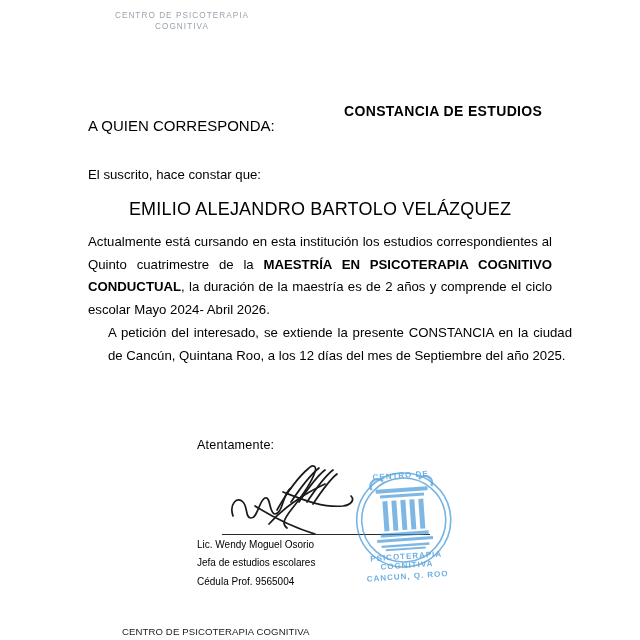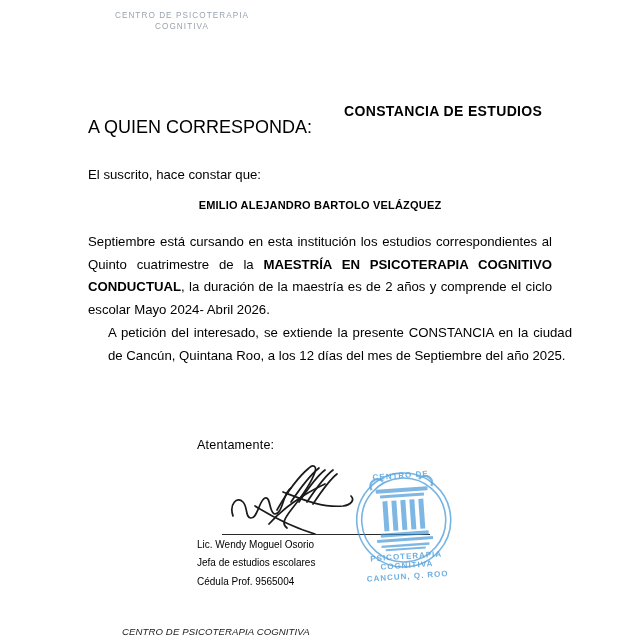--- a/index.html
+++ b/index.html
@@ -55,38 +55,38 @@
     letter-spacing: 0.35px;
     white-space: nowrap;
     margin-top: 46px;
   }
 
   
   .addressee {
     position: absolute;
     top: 117px;
     left: 88px;
-    font-size: 18px;
+    font-size: 15px;
     white-space: nowrap;
   }
   .intro {
     position: absolute;
     top: 167px;
     left: 88px;
     font-size: 13.2px;
     white-space: nowrap;
   }
   .student-name {
     position: absolute;
     top: 199px;
     left: 88px;
     width: 464px;
     text-align: center;
-    font-size: 11px;
-    font-weight: bold;
+    font-size: 18px;
+    font-weight: normal;
     letter-spacing: 0.2px;
   }
 
   .para {
     position: absolute;
     left: 88px;
     width: 464px;
     font-size: 13.2px;
     line-height: 22.6px;
     text-align: justify;
@@ -151,21 +151,20 @@
   
   .footer {
     position: absolute;
     top: 626px;
     left: 0;
     width: 640px;
     height: 14px;
     font-size: 9.6px;
     color: #1b1b1b;
     overflow: hidden;
-    font-style: italic;
   }
   .footer-left {
     position: absolute;
     left: 122px;
     top: 0;
     white-space: nowrap;
     letter-spacing: 0.1px;
   }
   .footer-right {
     position: absolute;
@@ -194,21 +193,21 @@
   </div>
 
   <div class="doc-title">CONSTANCIA DE ESTUDIOS</div>
 
   <div class="addressee">A QUIEN CORRESPONDA:</div>
 
   <div class="intro">El suscrito, hace constar que:</div>
 
   <div class="student-name">EMILIO ALEJANDRO BARTOLO VELÁZQUEZ</div>
 
-  <div class="para para-1"><span>Septiembre está cursando en esta institución los estudios correspondientes al Quinto cuatrimestre de la </span><b>MAESTRÍA EN PSICOTERAPIA COGNITIVO CONDUCTUAL</b><span>, la duración de la maestría es de 2 años y comprende el ciclo escolar Mayo 2024- Abril 2026.</span></div>
+  <div class="para para-1"><span>Actualmente está cursando en esta institución los estudios correspondientes al Quinto cuatrimestre de la </span><b>MAESTRÍA EN PSICOTERAPIA COGNITIVO CONDUCTUAL</b><span>, la duración de la maestría es de 2 años y comprende el ciclo escolar Mayo 2024- Abril 2026.</span></div>
 
   <div class="para para-2">A petición del interesado, se extiende la presente CONSTANCIA en la ciudad de Cancún, Quintana Roo, a los 12 días del mes de Septiembre del año 2025.</div>
 
   <div class="sign-wrap">
     <div class="sign-greeting">Atentamente:</div>
 
     <div class="sign-canvas">
       <svg class="sign-scribble" viewBox="0 0 160 76">
         <g fill="none" stroke="#1a1a1a" stroke-width="1.7" stroke-linecap="round" stroke-linejoin="round">
           <path d="M8 58 C4 46, 12 38, 18 44 C23 49, 20 60, 26 60 C33 60, 34 42, 40 40

